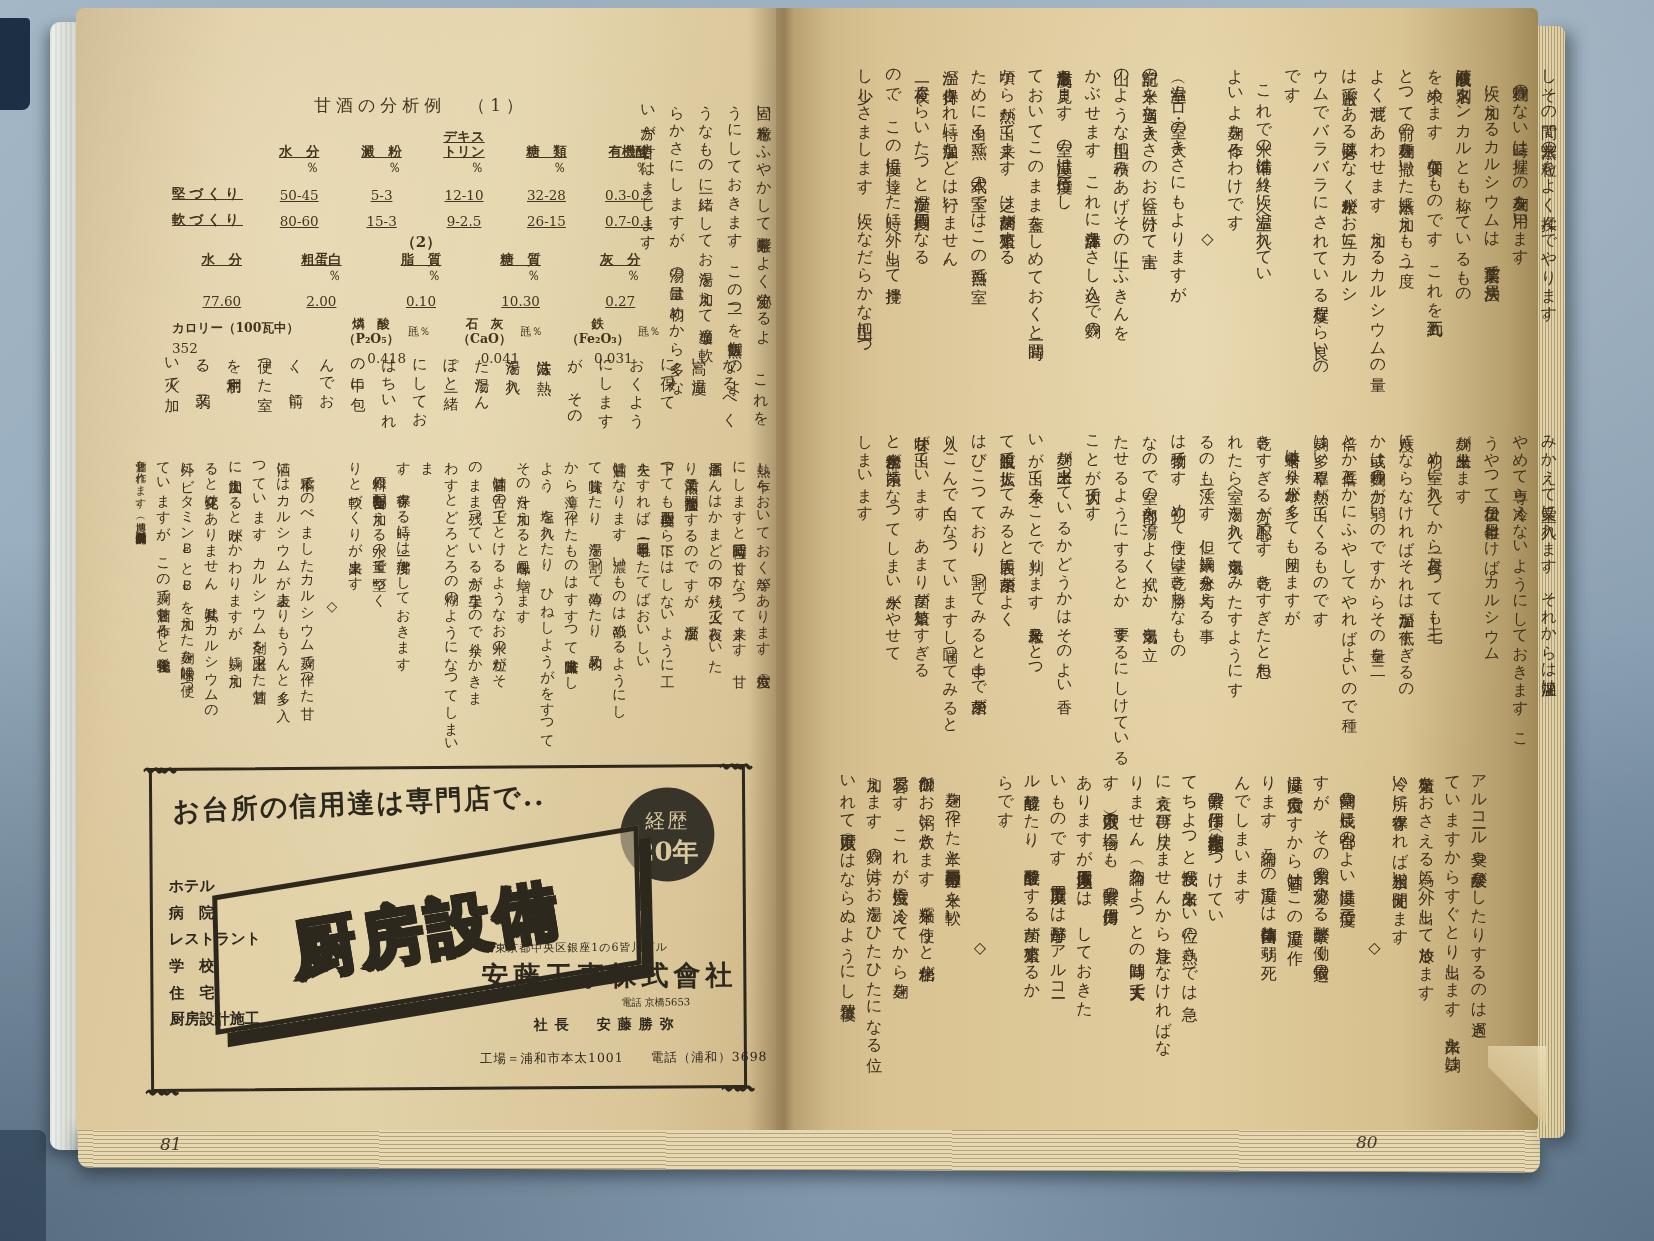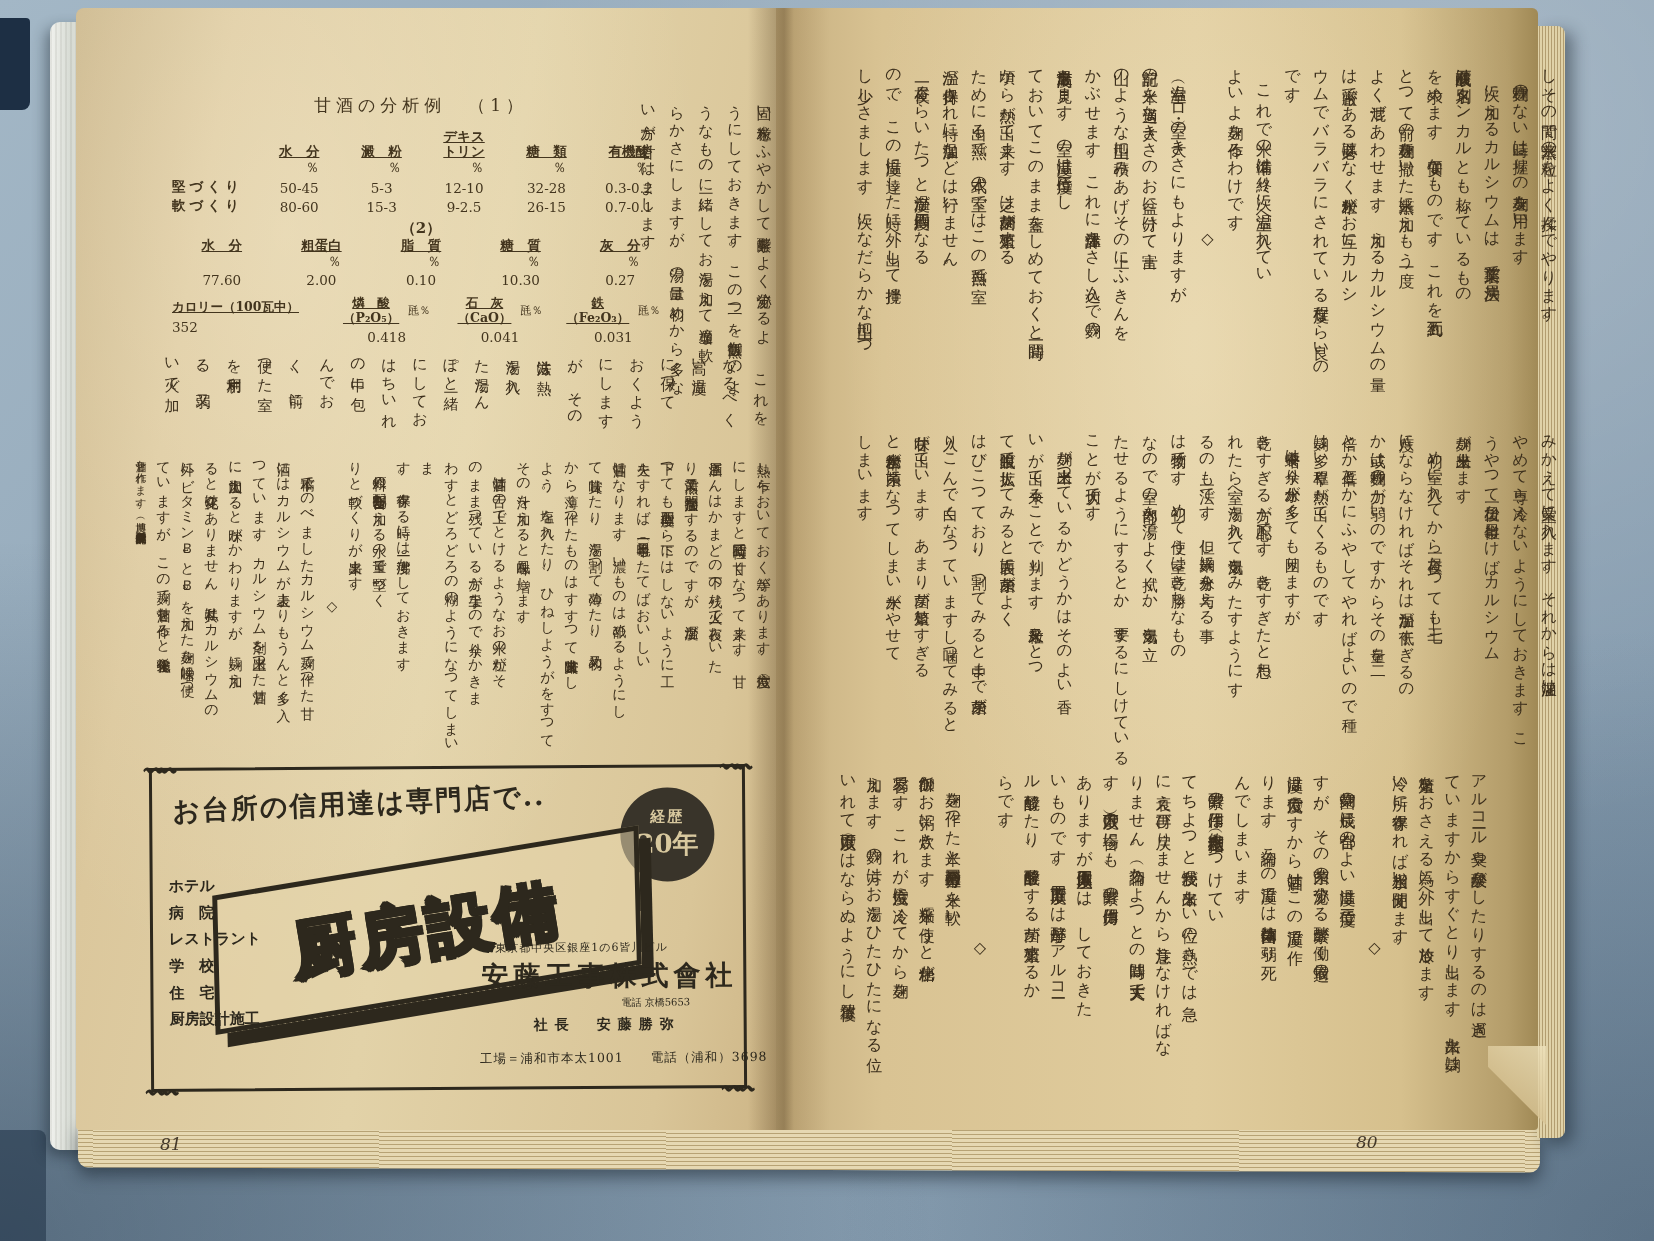--- a/index.html
+++ b/index.html
@@ -91,25 +91,25 @@
   
   .table-block { position:absolute; left:172px; top:94px; width:498px; color:#43351e; }
   .tb-title { text-align:center; font-size:17px; font-weight:normal; letter-spacing:5px; }
   .tb-sub   { text-align:center; font-size:15px; font-weight:bold; margin-top:4px; }
   .trow { display:flex; align-items:flex-end; }
   .trow .lbl  { width:86px; font-size:13.5px; font-weight:bold; letter-spacing:4px; white-space:nowrap; }
   .trow .cell { flex:1; text-align:center; font-size:13.5px; }
   .hcell { font-weight:bold; white-space:pre-line; line-height:1.12;text-decoration:underline; }
   .ucell { font-size:11px; padding-left:26px; }
   .h1row { margin-top:12px; }
-  .vrow  { margin-top:1px; }
+  .vrow  { margin-top:8px;text-decoration:underline; }
   .t3 { display:flex; margin-top:8px; }
   .t3 .t3cell { flex:1; text-align:center; }
   .t3 .t3cal  { width:158px; flex:none; text-align:left; }
-  .t3name { font-size:12.5px; font-weight:bold; white-space:pre-line; line-height:1.15; display:inline-block; vertical-align:middle;text-decoration:underline;}
+  .t3name { font-size:12.5px; font-weight:bold; white-space:pre-line; line-height:1.15; display:inline-block; vertical-align:middle;}
   .t3unit { font-size:11px; display:inline-block; vertical-align:middle; margin-left:4px; }
   .t3val  { font-size:13.5px; margin-top:4px; }
 
   
   .ad {
     position:absolute; left:150px; top:766px; width:596px; height:324px;
     border:3px solid #2d281d; transform:rotate(-0.4deg);
     color:#2d281d;
   }
   .squiggle { position:absolute; font-size:18px; font-weight:bold; color:#2d281d; letter-spacing:-4px; }
@@ -120,21 +120,21 @@
   .ad-headline {
     position:absolute; left:20px; top:16px;
     font-size:27px; font-weight:bold; letter-spacing:2px;
     transform:rotate(-2deg);
   }
   .ad-badge {
     position:absolute; left:468px; top:20px; width:94px; height:94px;
     background:#39342a; border-radius:50%;
     color:#d8c89e; text-align:center;
   }
-  .ad-badge .b1 { font-size:15px; margin-top:20px; letter-spacing:2px;font-weight:bold; }
+  .ad-badge .b1 { font-size:20px; margin-top:20px; letter-spacing:2px; }
   .ad-badge .b2 { font-size:26px; font-weight:bold; }
   .ad-panel {
     position:absolute; left:58px; top:92px; width:432px; height:138px;
     border:5px solid #2d281d;
     background:rgba(230,214,172,0.55);
     transform:rotate(-9deg) skewX(-8deg);
     box-shadow:12px 14px 0 #2d281d;
     display:flex; align-items:center; justify-content:center;
   }
   .ad-panel .big {

